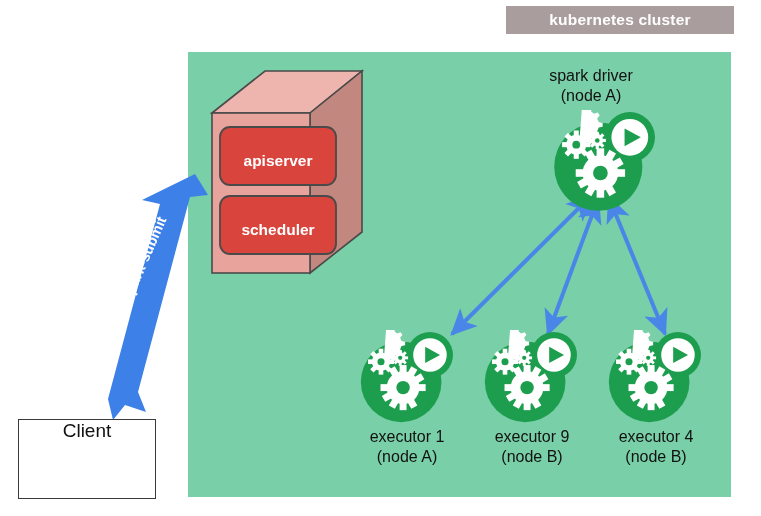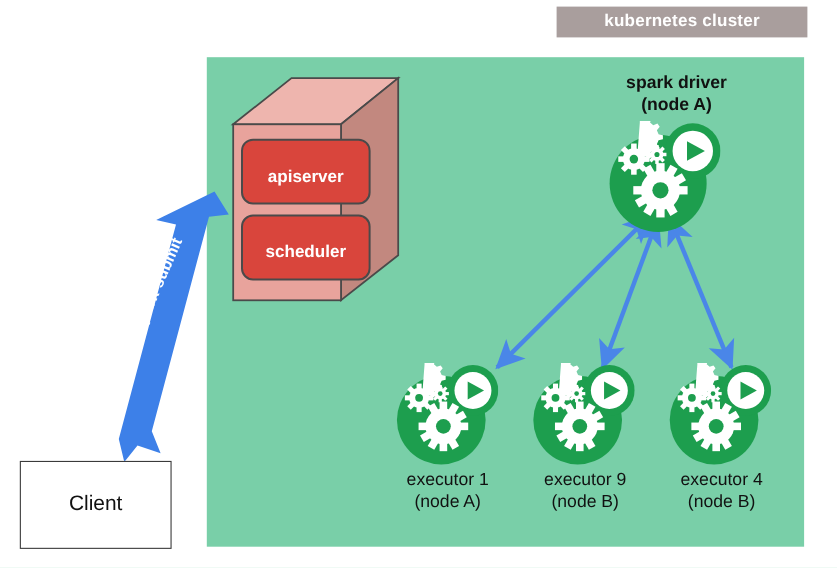--- a/index.html
+++ b/index.html
@@ -69,24 +69,23 @@
   
   .node-caption {
     position: absolute;
     color: #111111;
     font-size: 16px;
     line-height: 20px;
     text-align: center;
     white-space: nowrap;
   }
   #driver-caption {
-    left: 525px;
+    left: 501px;
     top: 66px;
     width: 180px;
-    font-weight: bold;
   }
   #executor1-caption {
     left: 337px;
     top: 427px;
     width: 140px;
   }
   #executor2-caption {
     left: 462px;
     top: 427px;
     width: 140px;
@@ -99,21 +98,20 @@
   
   #client-box {
     position: absolute;
     left: 18px;
     top: 419px;
     width: 138px;
     height: 80px;
     background: #ffffff;
     border: 1.3px solid #3a3a3a;
     display: flex;
-    align-items: center;
     justify-content: center;
     box-sizing: border-box;
   }
   #client-label {
     color: #111111;
     font-size: 19px;
   }
   
   #spark-submit-label {
     position: absolute;

